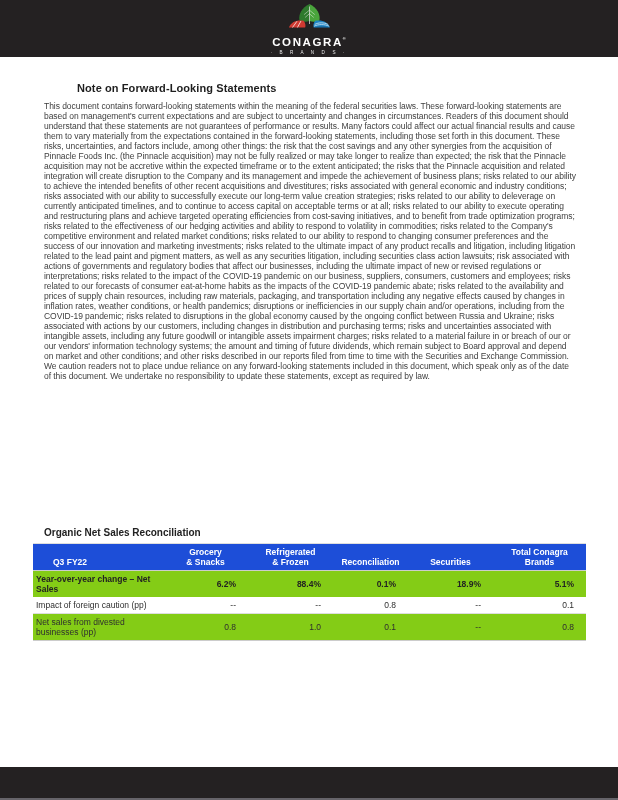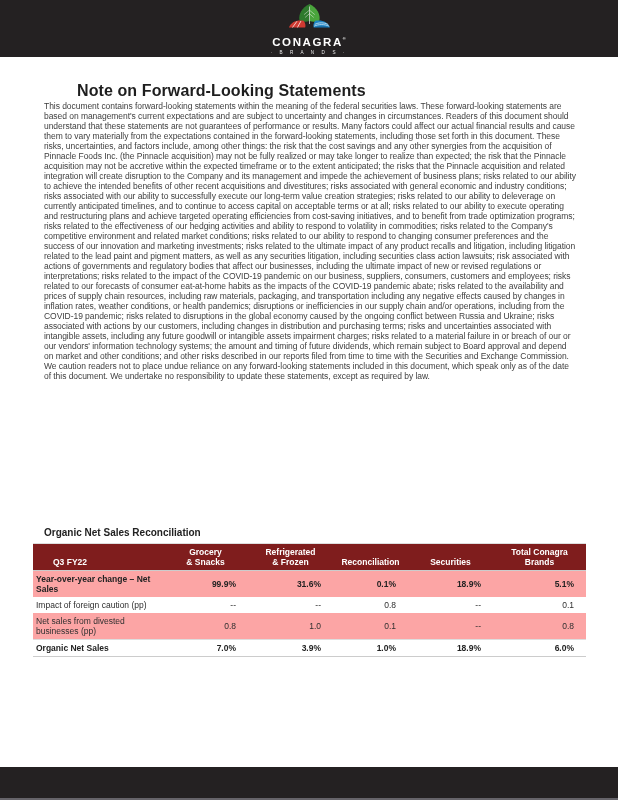--- a/index.html
+++ b/index.html
@@ -8,38 +8,38 @@
 
   
   .top-bar{position:absolute;top:0;left:0;right:0;height:57px;background:#242122;}
   .logo{position:absolute;top:3px;left:50%;transform:translateX(-50%);text-align:center;line-height:1;}
   .logo-mark{display:block;margin:0 auto;}
   .logo-word{display:block;color:#ffffff;font-weight:bold;font-size:11.5px;letter-spacing:1.6px;margin-top:1px;}
   .logo-word sup{font-size:4px;letter-spacing:0;vertical-align:6px;}
   .logo-sub{display:block;color:#e9e9e9;font-size:4.6px;letter-spacing:3.1px;margin-top:2px;}
 
   
-  .note-title{position:absolute;left:44px;top:82px;font-size:16px;font-weight:bold;color:#1e1e1e;letter-spacing:.1px;padding-left:33px;}
+  .note-title{position:absolute;left:44px;top:82px;font-size:11px;font-weight:bold;color:#1e1e1e;letter-spacing:.1px;padding-left:33px;}
   .note-body{position:absolute;left:44px;top:101px;width:533px;font-size:8.5px;line-height:10px;
              color:#3e3e3e;text-align:left;letter-spacing:-0.05px;}
 
   
   .table-title{position:absolute;left:44px;top:527px;font-size:10px;font-weight:bold;color:#222222;}
   table.sales{position:absolute;left:33px;top:543px;width:553px;border-collapse:collapse;
               font-size:8.5px;color:#2f2f2f;table-layout:fixed;}
   table.sales col.c-label{width:130px;}
   table.sales col.c1{width:85px;} table.sales col.c2{width:85px;} table.sales col.c3{width:75px;}
   table.sales col.c4{width:85px;} table.sales col.c5{width:93px;}
-  table.sales thead th{background:#7f1d1d;color:#ffffff;font-weight:bold;vertical-align:bottom;
+  table.sales thead th{background:#1d4ed8;color:#ffffff;font-weight:bold;vertical-align:bottom;
               padding:3px 3px 3px 3px;text-align:center;white-space:pre-line;line-height:1.2;}
   table.sales thead th.lbl{text-align:left;padding-left:20px;}
   table.sales td{padding:3px 3px;vertical-align:top;line-height:1.18;}
   table.sales td.num{text-align:right;padding-right:12px;vertical-align:middle;}
   table.sales td.num:last-child{}
-  table.sales tr.stripe{background:#fca5a5;}
+  table.sales tr.stripe{background:#84cc16;}
   table.sales tr.bold-row{font-weight:bold;color:#222222;}
   table.sales tr:last-child{border-top:1px solid #dedede;border-bottom:1px solid #cccccc;}
   table.sales td.row-label{padding-left:3px;}
 
   
   .bottom-bar{position:absolute;left:0;right:0;bottom:0;height:33px;background:#242122;}
   .bottom-bar-edge{position:absolute;left:0;right:0;bottom:0;height:2px;background:#66646a;}
 </style>
 </head>
 <body>
@@ -90,50 +90,42 @@
 &amp; Frozen</th>
         <th>Reconciliation</th>
         <th>Securities</th>
         <th>Total Conagra
 Brands</th>
       </tr>
     </thead>
     <tbody>
         <tr class="bold-row stripe">
           <td class="row-label">Year-over-year change – Net Sales</td>
-          <td class="num">99.9%</td>
-          <td class="num">31.6%</td>
+          <td class="num">6.2%</td>
+          <td class="num">88.4%</td>
           <td class="num">0.1%</td>
           <td class="num">18.9%</td>
           <td class="num">5.1%</td>
         </tr>
         <tr>
           <td class="row-label">Impact of foreign caution (pp)</td>
           <td class="num">--</td>
           <td class="num">--</td>
           <td class="num">0.8</td>
           <td class="num">--</td>
           <td class="num">0.1</td>
         </tr>
         <tr class="stripe">
           <td class="row-label">Net sales from divested businesses (pp)</td>
           <td class="num">0.8</td>
           <td class="num">1.0</td>
           <td class="num">0.1</td>
           <td class="num">--</td>
           <td class="num">0.8</td>
         </tr>
-        <tr class="bold-row">
-          <td class="row-label">Organic Net Sales</td>
-          <td class="num">7.0%</td>
-          <td class="num">3.9%</td>
-          <td class="num">1.0%</td>
-          <td class="num">18.9%</td>
-          <td class="num">6.0%</td>
-        </tr>
       </tbody>
   </table>
 
   <div class="bottom-bar">
     <div class="bottom-bar-edge"></div>
   </div>
 
 </div>
 
 </body></html>

